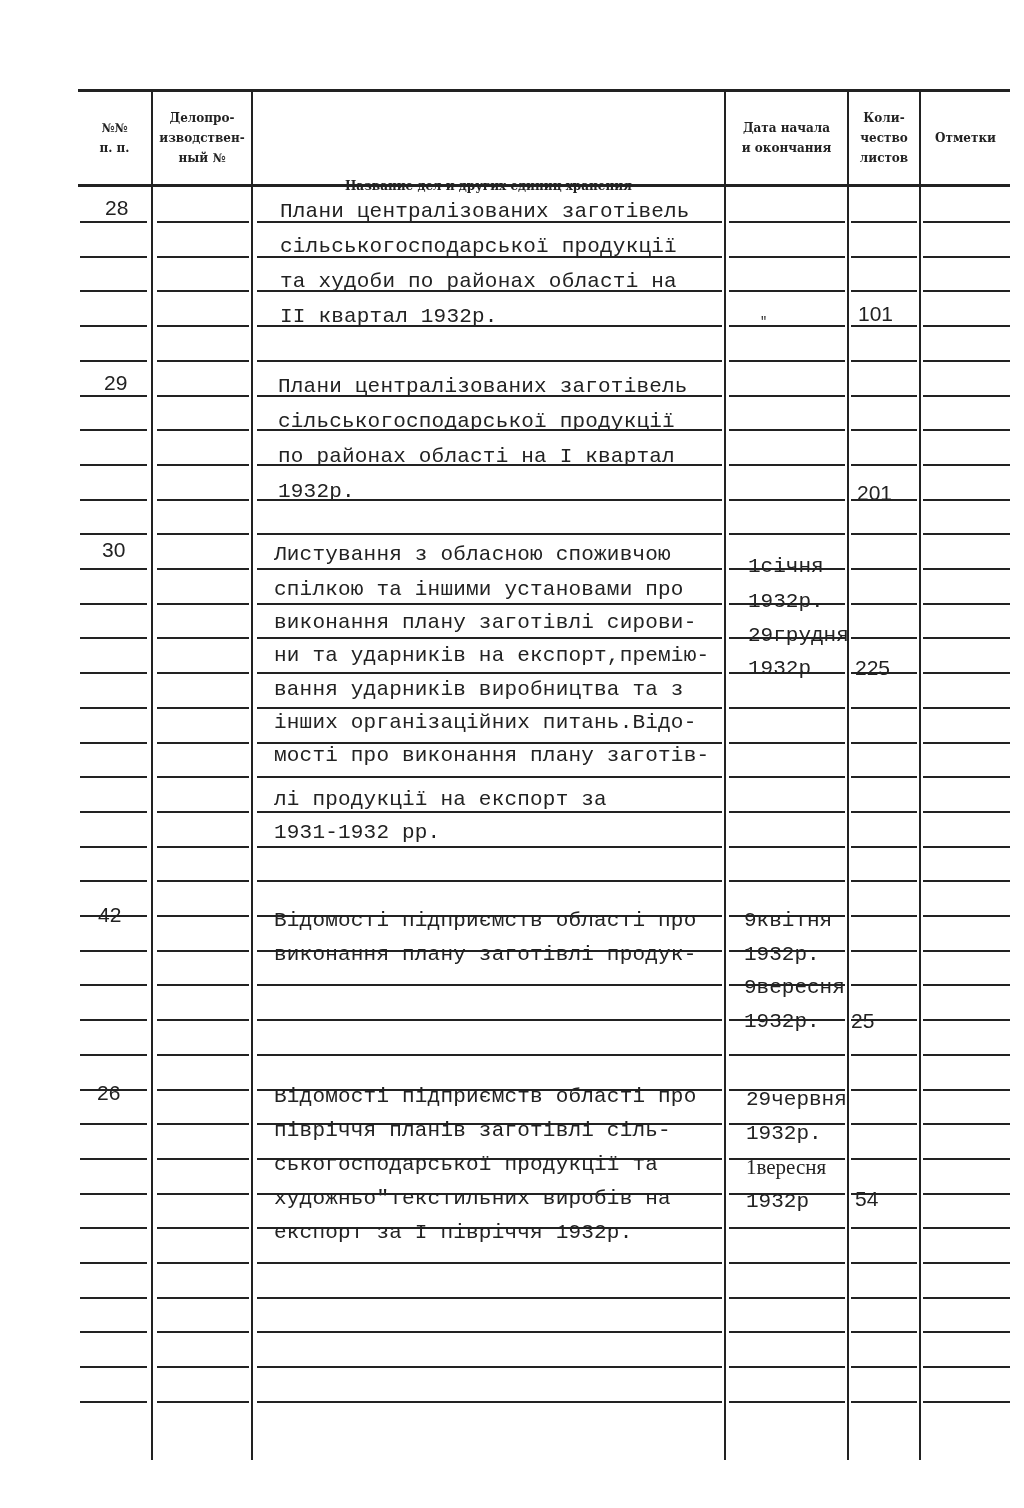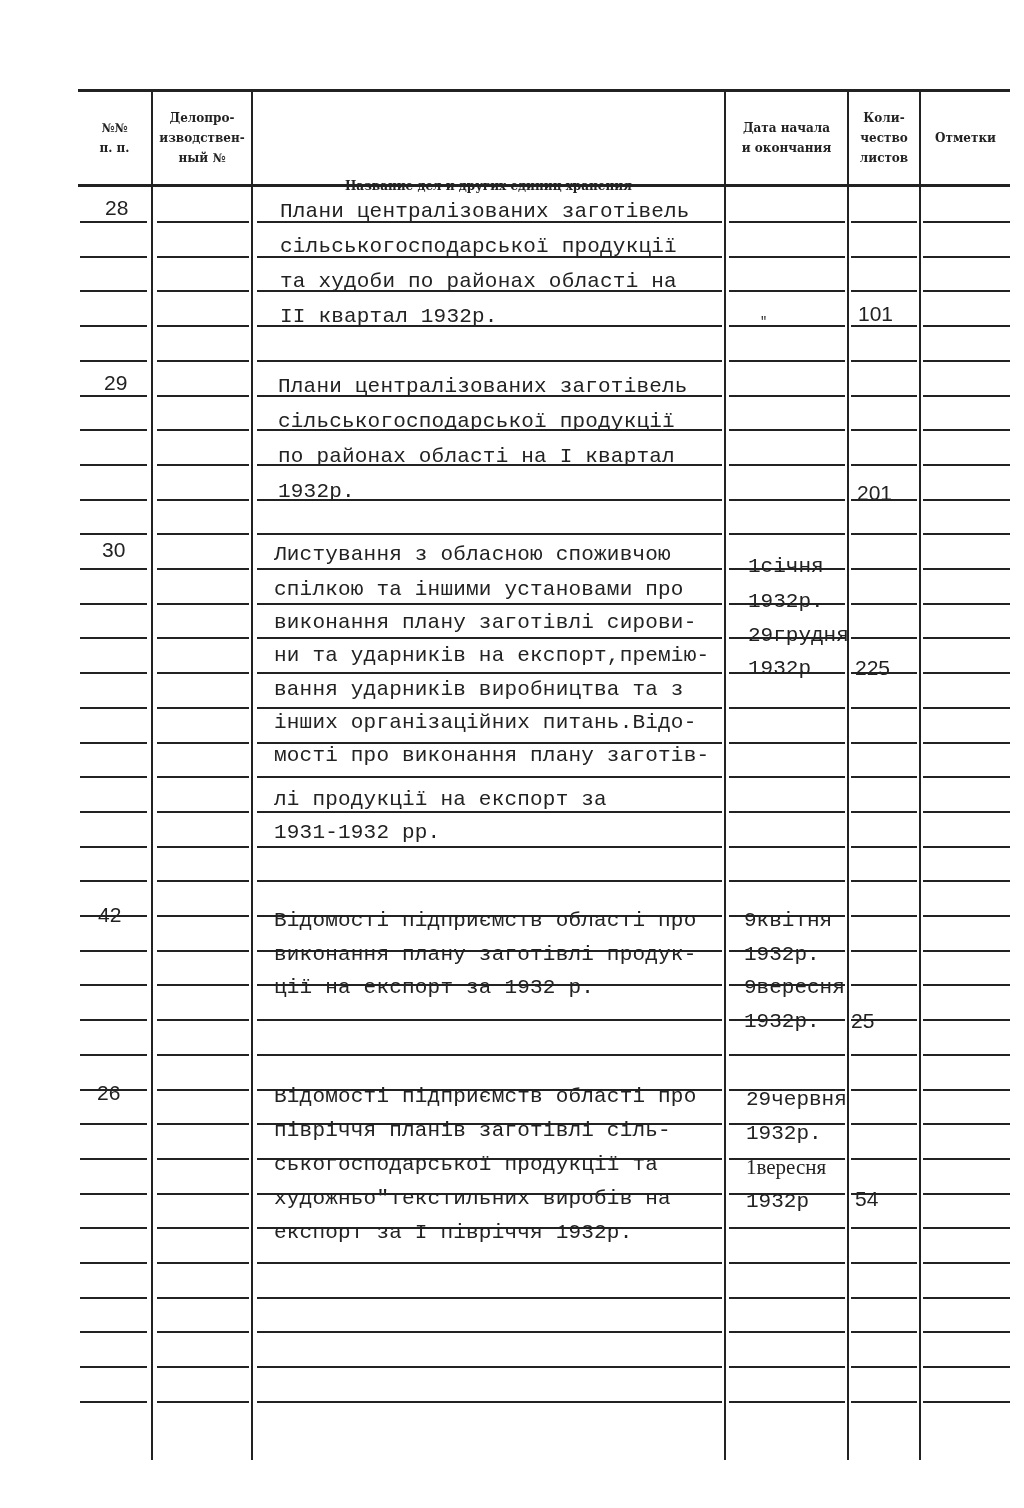--- a/index.html
+++ b/index.html
@@ -293,21 +293,20 @@
   <div class="txt" style="left:274px;top:815px;">1931-1932 рр.</div>
   <div class="dt" style="left:748px;top:549px;">1січня</div>
   <div class="dt" style="left:748px;top:584px;">1932р.</div>
   <div class="dt" style="left:748px;top:618px;">29грудня</div>
   <div class="dt" style="left:748px;top:651px;">1932р</div>
   <div class="cnt" style="left:855px;top:656px;">225</div>
 
   <div class="num" style="left:98px;top:903px;">42</div>
   <div class="txt" style="left:274px;top:903px;">Відомості підприємств області про</div>
   <div class="txt" style="left:274px;top:937px;">виконання плану заготівлі продук-</div>
-  <div class="txt" style="left:274px;top:970px;">ції на експорт за 1932 р.</div>
   <div class="dt" style="left:744px;top:903px;">9квітня</div>
   <div class="dt" style="left:744px;top:937px;">1932р.</div>
   <div class="dt" style="left:744px;top:970px;">9вересня</div>
   <div class="dt" style="left:744px;top:1004px;">1932р.</div>
   <div class="cnt" style="left:851px;top:1009px;">25</div>
 
   <div class="num" style="left:97px;top:1081px;">26</div>
   <div class="txt" style="left:274px;top:1079px;">Відомості підприємств області про</div>
   <div class="txt" style="left:274px;top:1113px;">півріччя планів заготівлі сіль-</div>
   <div class="txt" style="left:274px;top:1147px;">ськогосподарської продукції та</div>

